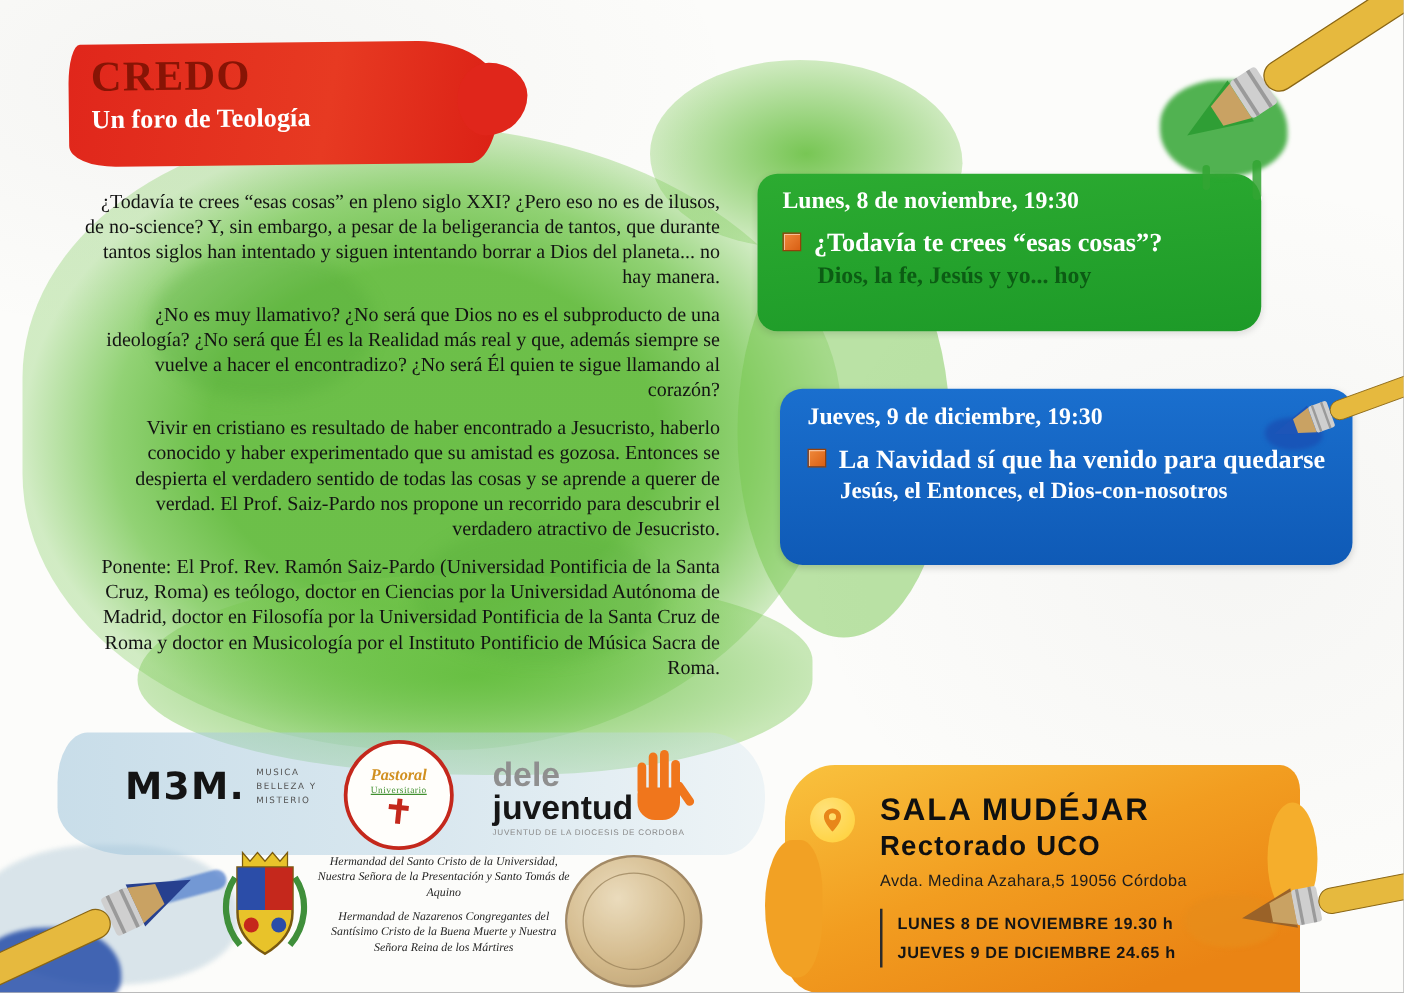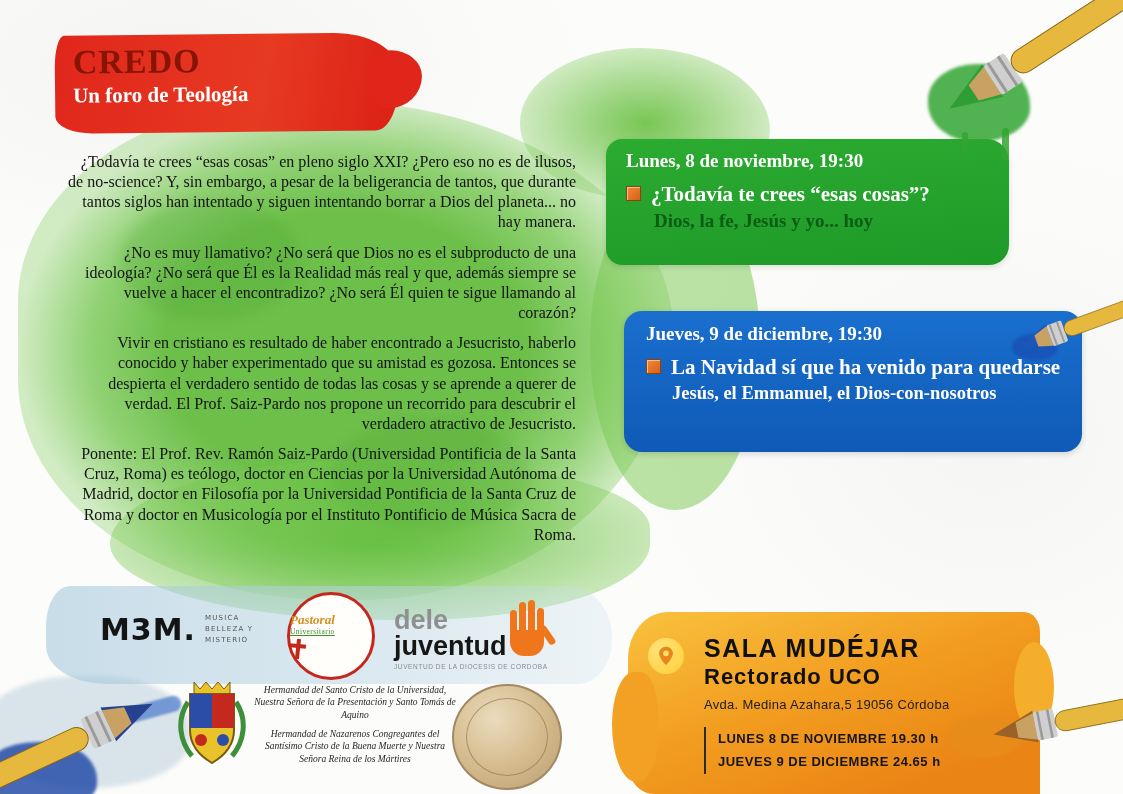--- a/index.html
+++ b/index.html
@@ -86,22 +86,22 @@
     font-size:13px;font-weight:bold;color:#151515;letter-spacing:.5px;line-height:1.8;}
 
   
   .blue-band{left:46px;top:586px;width:566px;height:98px;z-index:2;
     background:linear-gradient(90deg, rgba(158,196,219,.55), rgba(184,212,229,.5) 55%, rgba(205,226,238,.3));
     border-radius:24px 46px 34px 60px / 40px 50px 44px 38px;}
   .mbm{position:absolute;left:100px;top:612px;z-index:3;display:flex;align-items:center;gap:9px;
     font-family:"DejaVu Sans", sans-serif;}
   .mbm-text{font-size:30px;font-weight:800;letter-spacing:1px;color:#141414;}
   .mbm-caption{font-size:7px;letter-spacing:1.2px;color:#555;line-height:1.55;}
-  .pastoral{position:absolute;left:287px;top:592px;width:88px;height:88px;z-index:3;border-radius:50%;
-    border:3px solid #c4281c;background:#fffefb;display:flex;flex-direction:column;align-items:flex-start;
+  .pastoral{position:absolute;left:275px;top:592px;width:88px;height:88px;z-index:3;border-radius:50%;
+    border:3px solid #c4281c;background:#fffefb;display:flex;flex-direction:column;align-items:center;
     justify-content:center;text-align:center;}
   .pastoral-1{font-size:13px;font-style:italic;font-weight:bold;color:#d19020;line-height:1;}
   .pastoral-2{font-size:7.5px;color:#3f8f2f;letter-spacing:.4px;margin-top:1px;text-decoration:underline;}
   .pastoral-cross{position:relative;width:16px;height:20px;margin-top:3px;}
   .pastoral-cross::before{content:"";position:absolute;left:6px;top:0;width:4px;height:20px;background:#c4281c;transform:rotate(6deg);}
   .pastoral-cross::after{content:"";position:absolute;left:0;top:5px;width:16px;height:4px;background:#c4281c;transform:rotate(6deg);}
   .dele{position:absolute;left:394px;top:608px;z-index:3;font-family:"Liberation Sans", sans-serif;}
   .dele-1{font-size:27px;font-weight:bold;color:#8f8f8f;line-height:.95;}
   .dele-2{font-size:27px;font-weight:bold;color:#161616;line-height:.95;}
   .dele-caption{font-size:6.5px;letter-spacing:.6px;color:#8a8a8a;margin-top:4px;}
@@ -188,21 +188,21 @@
     </div>
     <div class="event-sub">Dios, la fe, Jesús y yo... hoy</div>
   </div>
 
   <div class="event-card card-blue">
     <div class="event-date">Jueves, 9 de diciembre, 19:30</div>
     <div class="event-title-row">
       <span class="sq"></span>
       <span class="event-title">La Navidad sí que ha venido para quedarse</span>
     </div>
-    <div class="event-sub">Jesús, el Emmanuel, el Dios-con-nosotros</div>
+    <div class="event-sub">Jesús, el Entonces, el Dios-con-nosotros</div>
   </div>
 
 
   <div class="venue">
     <div class="pin-badge">
       <svg viewBox="0 0 24 24" aria-hidden="true">
         <path d="M12 2 C7.6 2 4.5 5.2 4.5 9.3 C4.5 14.6 12 22 12 22 C12 22 19.5 14.6 19.5 9.3 C19.5 5.2 16.4 2 12 2 Z M12 12.2 A3.1 3.1 0 1 1 12 6 A3.1 3.1 0 0 1 12 12.2 Z" fill="#e8861a"></path>
       </svg>
     </div>
     <div class="venue-inner">

